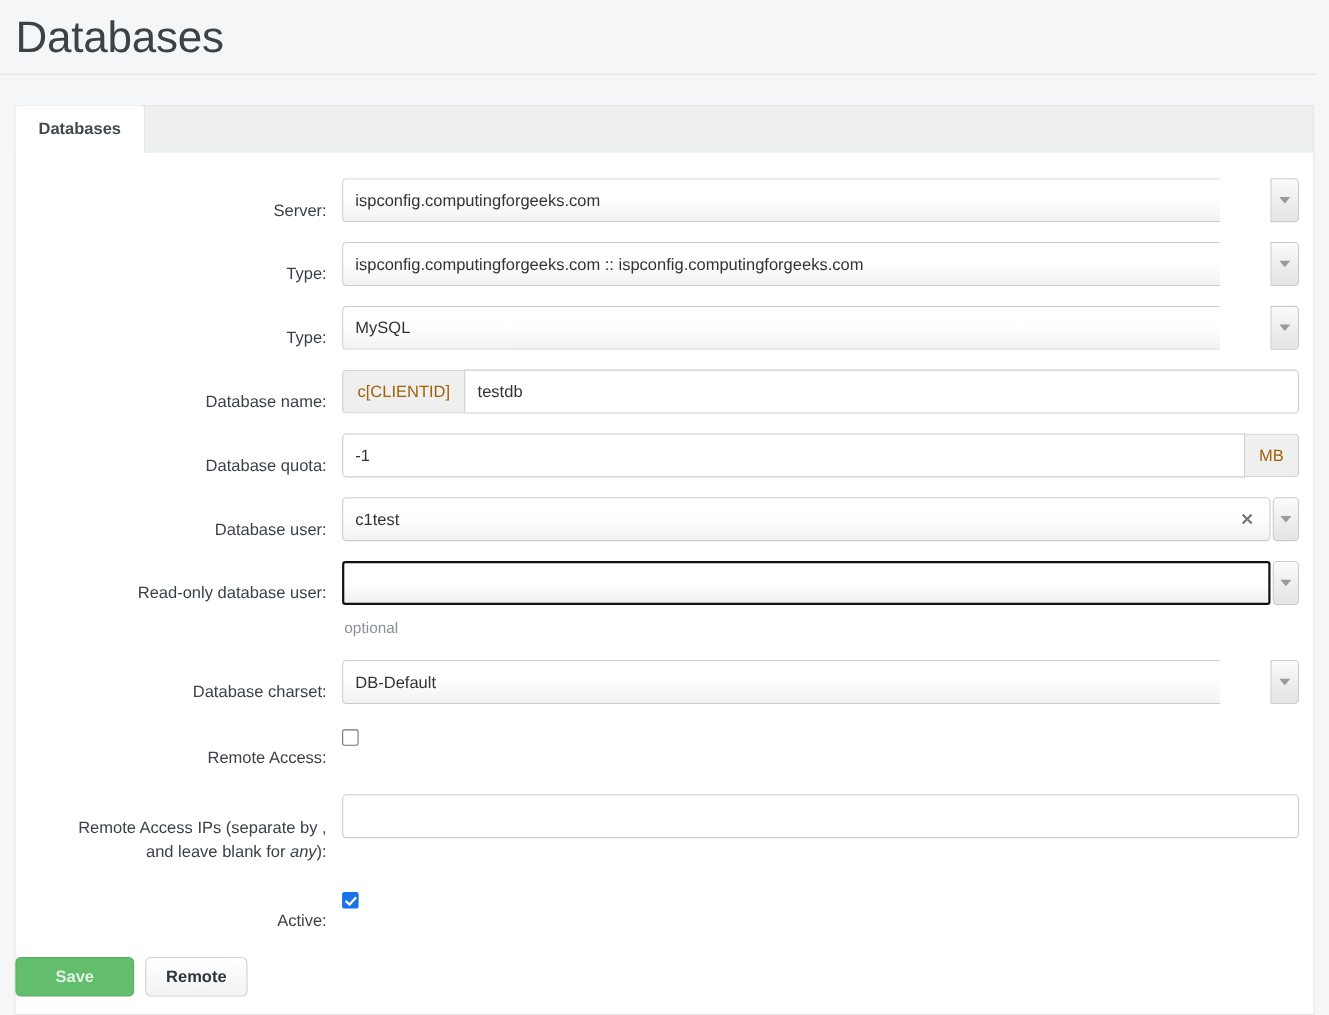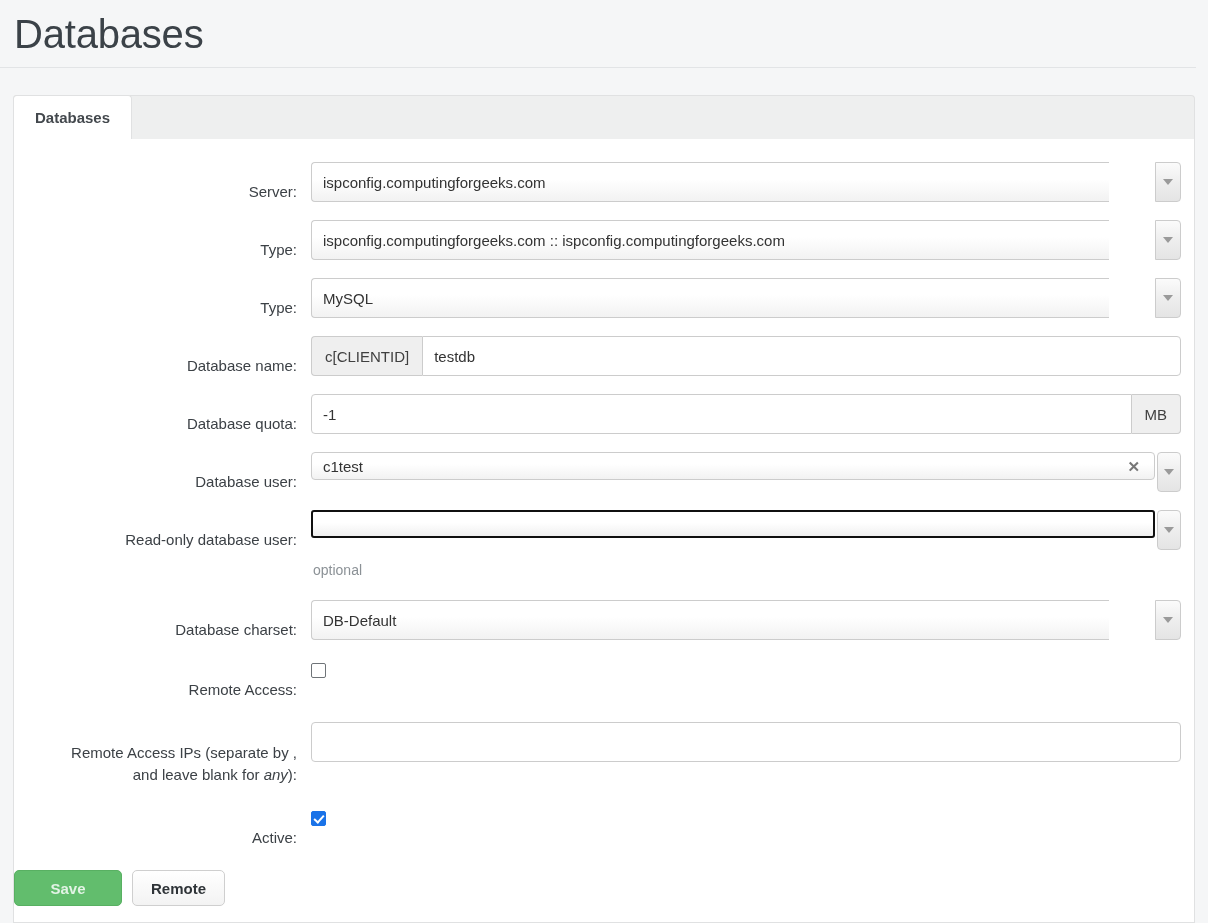--- a/index.html
+++ b/index.html
@@ -169,21 +169,21 @@
   .input-group { display: flex; width: 100%; height: 40px; }
   .addon {
     box-sizing: border-box;
     height: 40px;
     padding: 0 13px;
     display: flex;
     align-items: center;
     background: #efefef;
     border: 1px solid #ccc;
     font-size: 15px;
-    color: #404040;
+    color: #a16207;
     white-space: nowrap;
   }
   .addon.left  { border-radius: 4px 0 0 4px; border-right: none; }
   .addon.right { border-radius: 0 4px 4px 0; border-left: none; }
   .ig-input {
     flex: 1;
     box-sizing: border-box;
     height: 40px;
     border: 1px solid #ccc;
     background: #fff;
@@ -194,21 +194,21 @@
     align-items: center;
   }
   .ig-input.with-left  { border-radius: 0 4px 4px 0; }
   .ig-input.with-right { border-radius: 4px 0 0 4px; }
 
   
   .combo-wrap { display: flex; width: 100%; height: 40px; }
   .combo-face {
     flex: 1;
     box-sizing: border-box;
-    height: 28px;
+    height: 40px;
     border: 1px solid #cccccc;
     border-radius: 4px;
     background: linear-gradient(to bottom, #ffffff 0%, #ffffff 42%, #f2f2f2 100%);
     display: flex;
     align-items: center;
     padding: 0 11px;
     font-size: 15px;
     color: #333;
   }
   .combo-face .val { flex: 1; }

